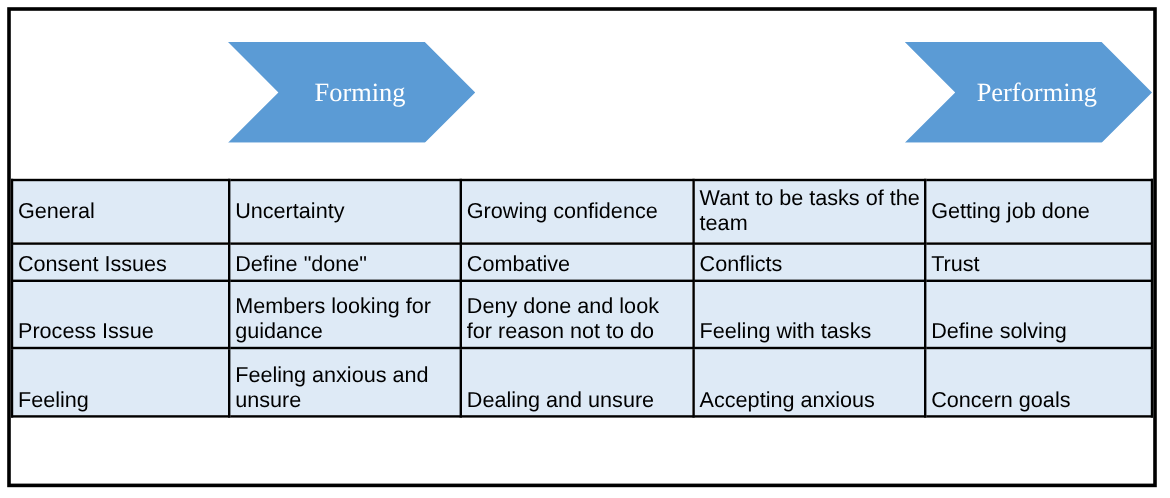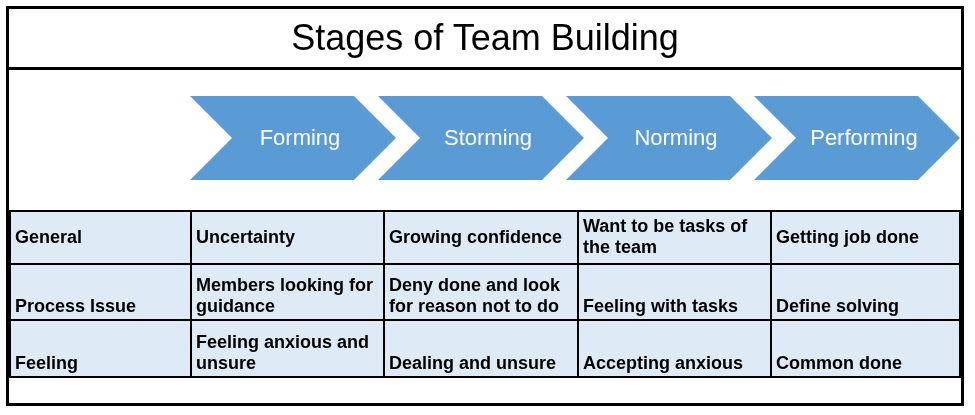--- a/index.html
+++ b/index.html
@@ -35,20 +35,21 @@
   }
   .title-bar .title-text {
     font-size: 36px;
     line-height: 1;
     color: #000000;
     letter-spacing: 0px;
   }
   .arrows-area {
     position: relative;
     height: 140px;
+    font-family: Liberation Serif, serif;
   }
   .chevron {
     position: absolute;
     top: 26px;
     height: 84px;
     width: 206px;
     background: #5b9bd5;
     clip-path: polygon(0 0, calc(100% - 42px) 0, 100% 50%, calc(100% - 42px) 100%, 0 100%, 42px 50%);
     display: flex;
     align-items: center;
@@ -60,21 +61,20 @@
     padding-left: 14px;
   }
   .chevron.c1 { left: 181px; }
   .chevron.c2 { left: 369px; }
   .chevron.c3 { left: 557px; }
   .chevron.c4 { left: 745px; text-align: center; }
   table.stages-table {
     border-collapse: collapse;
     table-layout: fixed;
     width: 100%;
-    font-weight: bold;
   }
   table.stages-table td {
     border: 2px solid #000000;
     background: #deeaf6;
     color: #000000;
     font-size: 18px;
     line-height: 21px;
     padding: 1px 3px 2px 4px;
     overflow: hidden;
   }
@@ -87,33 +87,24 @@
   tr.row-2 td { height: 26px; vertical-align: bottom; }
   tr.row-3 td { height: 51px; vertical-align: bottom; }
   tr.row-4 td { height: 52px; vertical-align: bottom; margin-top: 44px; }
 </style>
 </head>
 <body>
 
 <div class="canvas">
   <div class="slide-frame">
 
-    <div class="title-bar">
-      <span class="title-text">Stages of Team Building</span>
-    </div>
 
     <div class="arrows-area">
       <div class="chevron c1">
         <span class="stage-label">Forming</span>
-      </div>
-      <div class="chevron c2">
-        <span class="stage-label">Storming</span>
-      </div>
-      <div class="chevron c3">
-        <span class="stage-label">Norming</span>
       </div>
       <div class="chevron c4">
         <span class="stage-label">Performing</span>
       </div>
     </div>
 
     <table class="stages-table">
       <colgroup>
         <col class="col-1">
           <col class="col-2">
@@ -122,31 +113,38 @@
           <col class="col-5">
       </colgroup>
       <tbody>
         <tr class="row-1">
           <td>General</td>
           <td>Uncertainty</td>
           <td>Growing confidence</td>
           <td>Want to be tasks of the team</td>
           <td>Getting job done</td>
         </tr>
+        <tr class="row-2">
+          <td>Consent Issues</td>
+          <td>Define "done"</td>
+          <td>Combative</td>
+          <td>Conflicts</td>
+          <td>Trust</td>
+        </tr>
         <tr class="row-3">
           <td>Process Issue</td>
           <td>Members looking for guidance</td>
           <td>Deny done and look for reason not to do</td>
           <td>Feeling with tasks</td>
           <td>Define solving</td>
         </tr>
         <tr class="row-4">
           <td>Feeling</td>
           <td>Feeling anxious and unsure</td>
           <td>Dealing and unsure</td>
           <td>Accepting anxious</td>
-          <td>Common done</td>
+          <td>Concern goals</td>
         </tr>
       </tbody>
     </table>
 
   </div>
 </div>
 
 </body></html>

